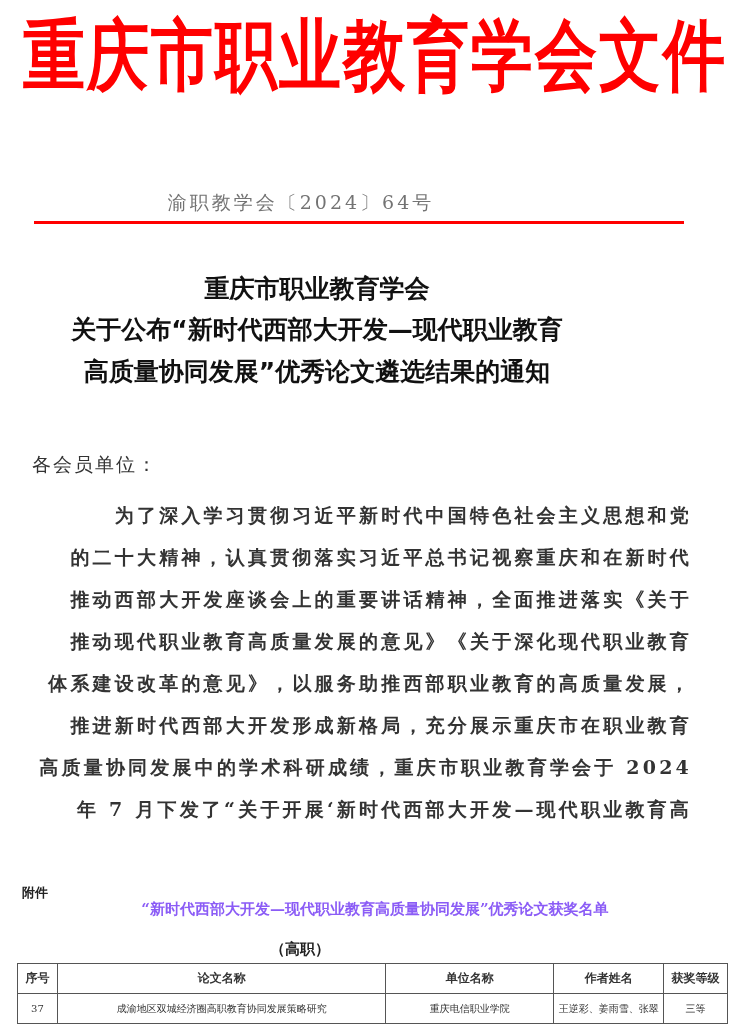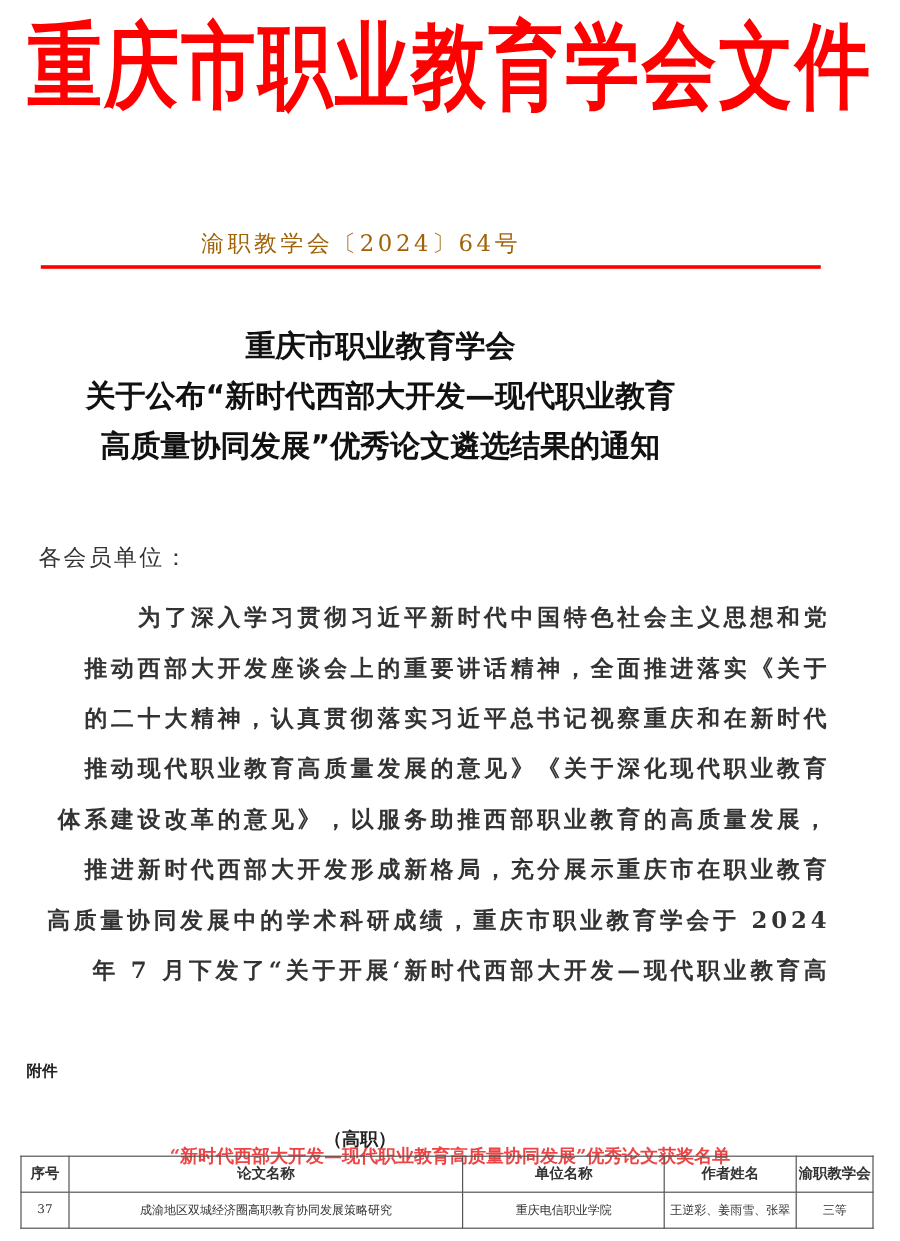--- a/index.html
+++ b/index.html
@@ -2,33 +2,33 @@
 <html><head>
 <meta charset="utf-8">
 <style>
   html, body { margin: 0; padding: 0; background: #ffffff; }
   body { width: 750px; height: 1034px; position: relative; overflow: hidden;
          font-family: "DejaVu Serif", "Liberation Serif", serif; color: #222; }
   .abs { position: absolute; text-align: right; }
   .masthead { left: 0; top: 12px; width: 750px; text-align: center;
               color: #ff0000; font-size: 62px; font-weight: bold; letter-spacing: 2px;
               font-family: "DejaVu Serif", serif; transform: scaleY(1.25); transform-origin: top center; line-height: 70px; }
-  .docnum { left: 0; top: 190px; width: 602px; text-align: center; font-size: 19px; color: #a16207; letter-spacing: 3px; }
+  .docnum { left: 0; top: 190px; width: 602px; text-align: center; font-size: 19px; color: #737373; letter-spacing: 3px; }
   .redline { left: 34px; top: 221px; width: 650px; height: 3px; background: #ff0000; }
   .title { left: 0; width: 634px; text-align: center; font-weight: bold; font-size: 25px; color: #111;
            font-family: "DejaVu Sans", sans-serif; }
   .t1 { top: 272px; }
   .t2 { top: 313px; }
   .t3 { top: 355px; }
   .salutation { left: 32px; top: 452px; font-size: 19px; letter-spacing: 2px; color: #333; }
   .para { left: 32px; top: 494px; width: 660px; font-size: 19px; line-height: 42px; color: #333; letter-spacing: 3.2px; font-weight: bold; }
   .para .line { display: block; white-space: nowrap; }
   .para .indent { padding-left: 44px; }
   .attach-label { left: 22px; top: 884px; font-size: 13px; font-weight: bold; font-family: "DejaVu Sans", sans-serif; color: #222; }
-  .attach-title { left: 0; top: 954px; width: 750px; text-align: center; font-size: 15px; font-weight: bold; color: #ef4444; }
+  .attach-title { left: 0; top: 900px; width: 750px; text-align: center; font-size: 15px; font-weight: bold; color: #8b5cf6; }
   .attach-sub { left: 0; top: 940px; width: 600px; text-align: center; font-size: 15px; font-weight: bold; color: #222; }
   table.awards { position: absolute; left: 17px; top: 963px; width: 711px; border-collapse: collapse; font-size: 11px; color: #333; }
   table.awards th, table.awards td { border: 1px solid #555; text-align: center; height: 29px; padding: 0; }
   table.awards th { font-weight: bold; font-size: 12px; }
   table.awards td { font-size: 10px; }
 </style>
 </head>
 <body>
 
 <div class="abs masthead">重庆市职业教育学会文件</div>
@@ -36,22 +36,22 @@
 <div class="abs redline"></div>
 
 <div class="abs title t1">重庆市职业教育学会</div>
 <div class="abs title t2">关于公布“新时代西部大开发—现代职业教育</div>
 <div class="abs title t3">高质量协同发展”优秀论文遴选结果的通知</div>
 
 <div class="abs salutation">各会员单位：</div>
 
 <div class="abs para">
   <span class="line indent">为了深入学习贯彻习近平新时代中国特色社会主义思想和党</span>
+  <span class="line">的二十大精神，认真贯彻落实习近平总书记视察重庆和在新时代</span>
   <span class="line">推动西部大开发座谈会上的重要讲话精神，全面推进落实《关于</span>
-  <span class="line">的二十大精神，认真贯彻落实习近平总书记视察重庆和在新时代</span>
   <span class="line">推动现代职业教育高质量发展的意见》《关于深化现代职业教育</span>
   <span class="line">体系建设改革的意见》，以服务助推西部职业教育的高质量发展，</span>
   <span class="line">推进新时代西部大开发形成新格局，充分展示重庆市在职业教育</span>
   <span class="line">高质量协同发展中的学术科研成绩，重庆市职业教育学会于 2024</span>
   <span class="line">年 7 月下发了“关于开展‘新时代西部大开发—现代职业教育高</span>
 </div>
 
 <div class="abs attach-label">附件</div>
 <div class="abs attach-title">“新时代西部大开发—现代职业教育高质量协同发展”优秀论文获奖名单</div>
 <div class="abs attach-sub">（高职）</div>
@@ -63,21 +63,21 @@
       <col style="width:168px">
       <col style="width:110px">
       <col style="width:64px">
   </colgroup>
   <thead>
     <tr>
       <th>序号</th>
       <th>论文名称</th>
       <th>单位名称</th>
       <th>作者姓名</th>
-      <th>渝职教学会</th>
+      <th>获奖等级</th>
     </tr>
   </thead>
   <tbody>
     <tr>
       <td>37</td>
       <td>成渝地区双城经济圈高职教育协同发展策略研究</td>
       <td>重庆电信职业学院</td>
       <td>王逆彩、姜雨雪、张翠</td>
       <td>三等</td>
     </tr>

